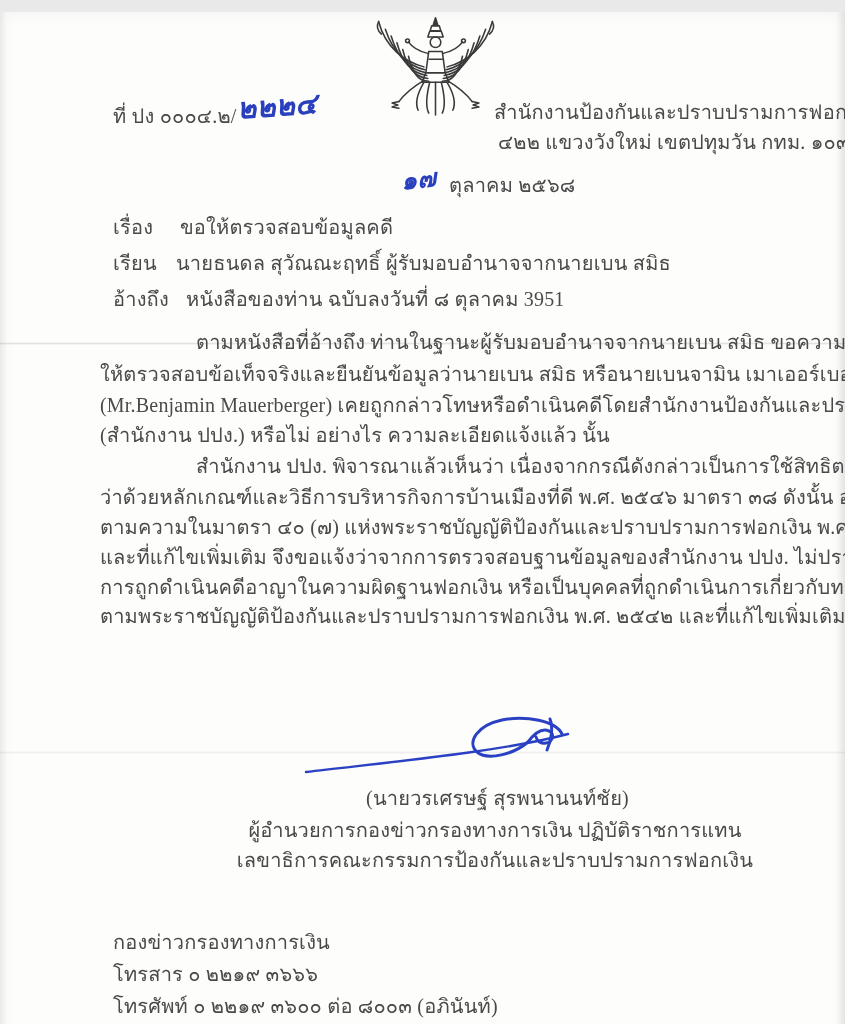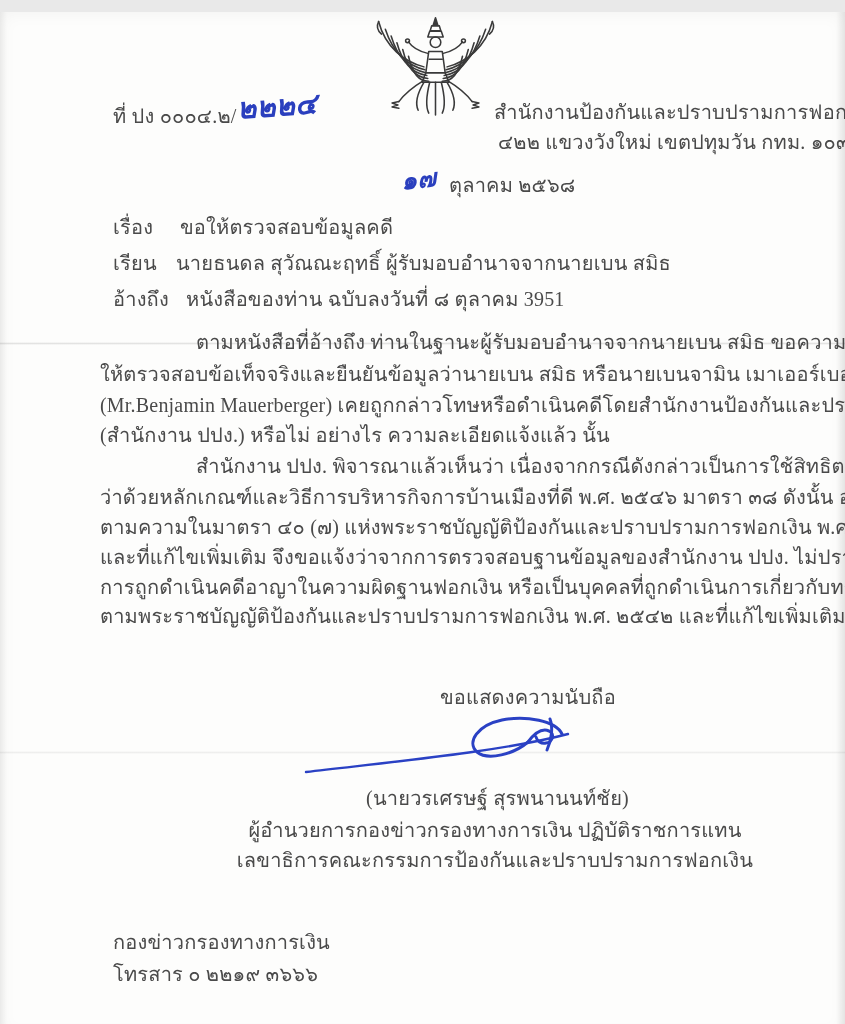--- a/index.html
+++ b/index.html
@@ -121,33 +121,33 @@
   <div class="t" style="left:100px; top:381px;">(Mr.Benjamin Mauerberger) เคยถูกกล่าวโทษหรือดำเนินคดีโดยสำนักงานป้องกันและปราบปรามการฟอกเงิน</div>
   <div class="t" style="left:100px; top:411px;">(สำนักงาน ปปง.) หรือไม่ อย่างไร ความละเอียดแจ้งแล้ว นั้น</div>
 
   <div class="t" style="left:196px; top:442px;">สำนักงาน ปปง. พิจารณาแล้วเห็นว่า เนื่องจากกรณีดังกล่าวเป็นการใช้สิทธิตามพระราชกฤษฎีกา</div>
   <div class="t" style="left:100px; top:473px;">ว่าด้วยหลักเกณฑ์และวิธีการบริหารกิจการบ้านเมืองที่ดี พ.ศ. ๒๕๔๖ มาตรา ๓๘ ดังนั้น อาศัยอำนาจ</div>
   <div class="t" style="left:100px; top:503px;">ตามความในมาตรา ๔๐ (๗) แห่งพระราชบัญญัติป้องกันและปราบปรามการฟอกเงิน พ.ศ. ๒๕๔๒</div>
   <div class="t" style="left:100px; top:533px;">และที่แก้ไขเพิ่มเติม จึงขอแจ้งว่าจากการตรวจสอบฐานข้อมูลของสำนักงาน ปปง. ไม่ปรากฏข้อมูล</div>
   <div class="t" style="left:100px; top:563px;">การถูกดำเนินคดีอาญาในความผิดฐานฟอกเงิน หรือเป็นบุคคลที่ถูกดำเนินการเกี่ยวกับทรัพย์สิน</div>
   <div class="t" style="left:100px; top:592px;">ตามพระราชบัญญัติป้องกันและปราบปรามการฟอกเงิน พ.ศ. ๒๕๔๒ และที่แก้ไขเพิ่มเติม แต่อย่างใด</div>
 
-  <div class="t" style="left:440px; top:673px;">ขอแสดงความนับถือ</div>
 
   <div style="position:absolute; left:300px; top:702px;">
     <svg class="sig-svg" viewBox="0 0 290 65" width="290" height="65" xmlns="http://www.w3.org/2000/svg">
       <g stroke="#2a41c4" stroke-width="3" fill="none" stroke-linecap="round">
         <path d="M262,20 C256,7 226,1 202,6 C178,11 166,28 177,38 C188,47 214,40 228,28"></path>
         <path d="M228,28 C234,20 242,14 249,17 C255,20 253,28 246,29 C241,30 237,27 236,23"></path>
         <path d="M250,5 C253,13 252,25 247,36"></path>
         <path d="M6,58 C90,48 200,38 268,20" stroke-width="2.4"></path>
       </g>
     </svg>
   </div>
 
   <div class="t center" style="left:295px; top:774px; width:405px;">(นายวรเศรษฐ์  สุรพนานนท์ชัย)</div>
   <div class="t center" style="left:190px; top:806px; width:610px;">ผู้อำนวยการกองข่าวกรองทางการเงิน ปฏิบัติราชการแทน</div>
   <div class="t center" style="left:190px; top:836px; width:610px;">เลขาธิการคณะกรรมการป้องกันและปราบปรามการฟอกเงิน</div>
 
   <div class="t" style="left:113px; top:918px;">กองข่าวกรองทางการเงิน</div>
   <div class="t" style="left:113px; top:950px;">โทรสาร ๐ ๒๒๑๙ ๓๖๖๖</div>
+  <div class="t" style="left:113px; top:982px;">โทรศัพท์ ๐ ๒๒๑๙ ๓๖๐๐ ต่อ ๘๐๐๓ (อภินันท์)</div>
 
 </div>
 
 </body></html>

